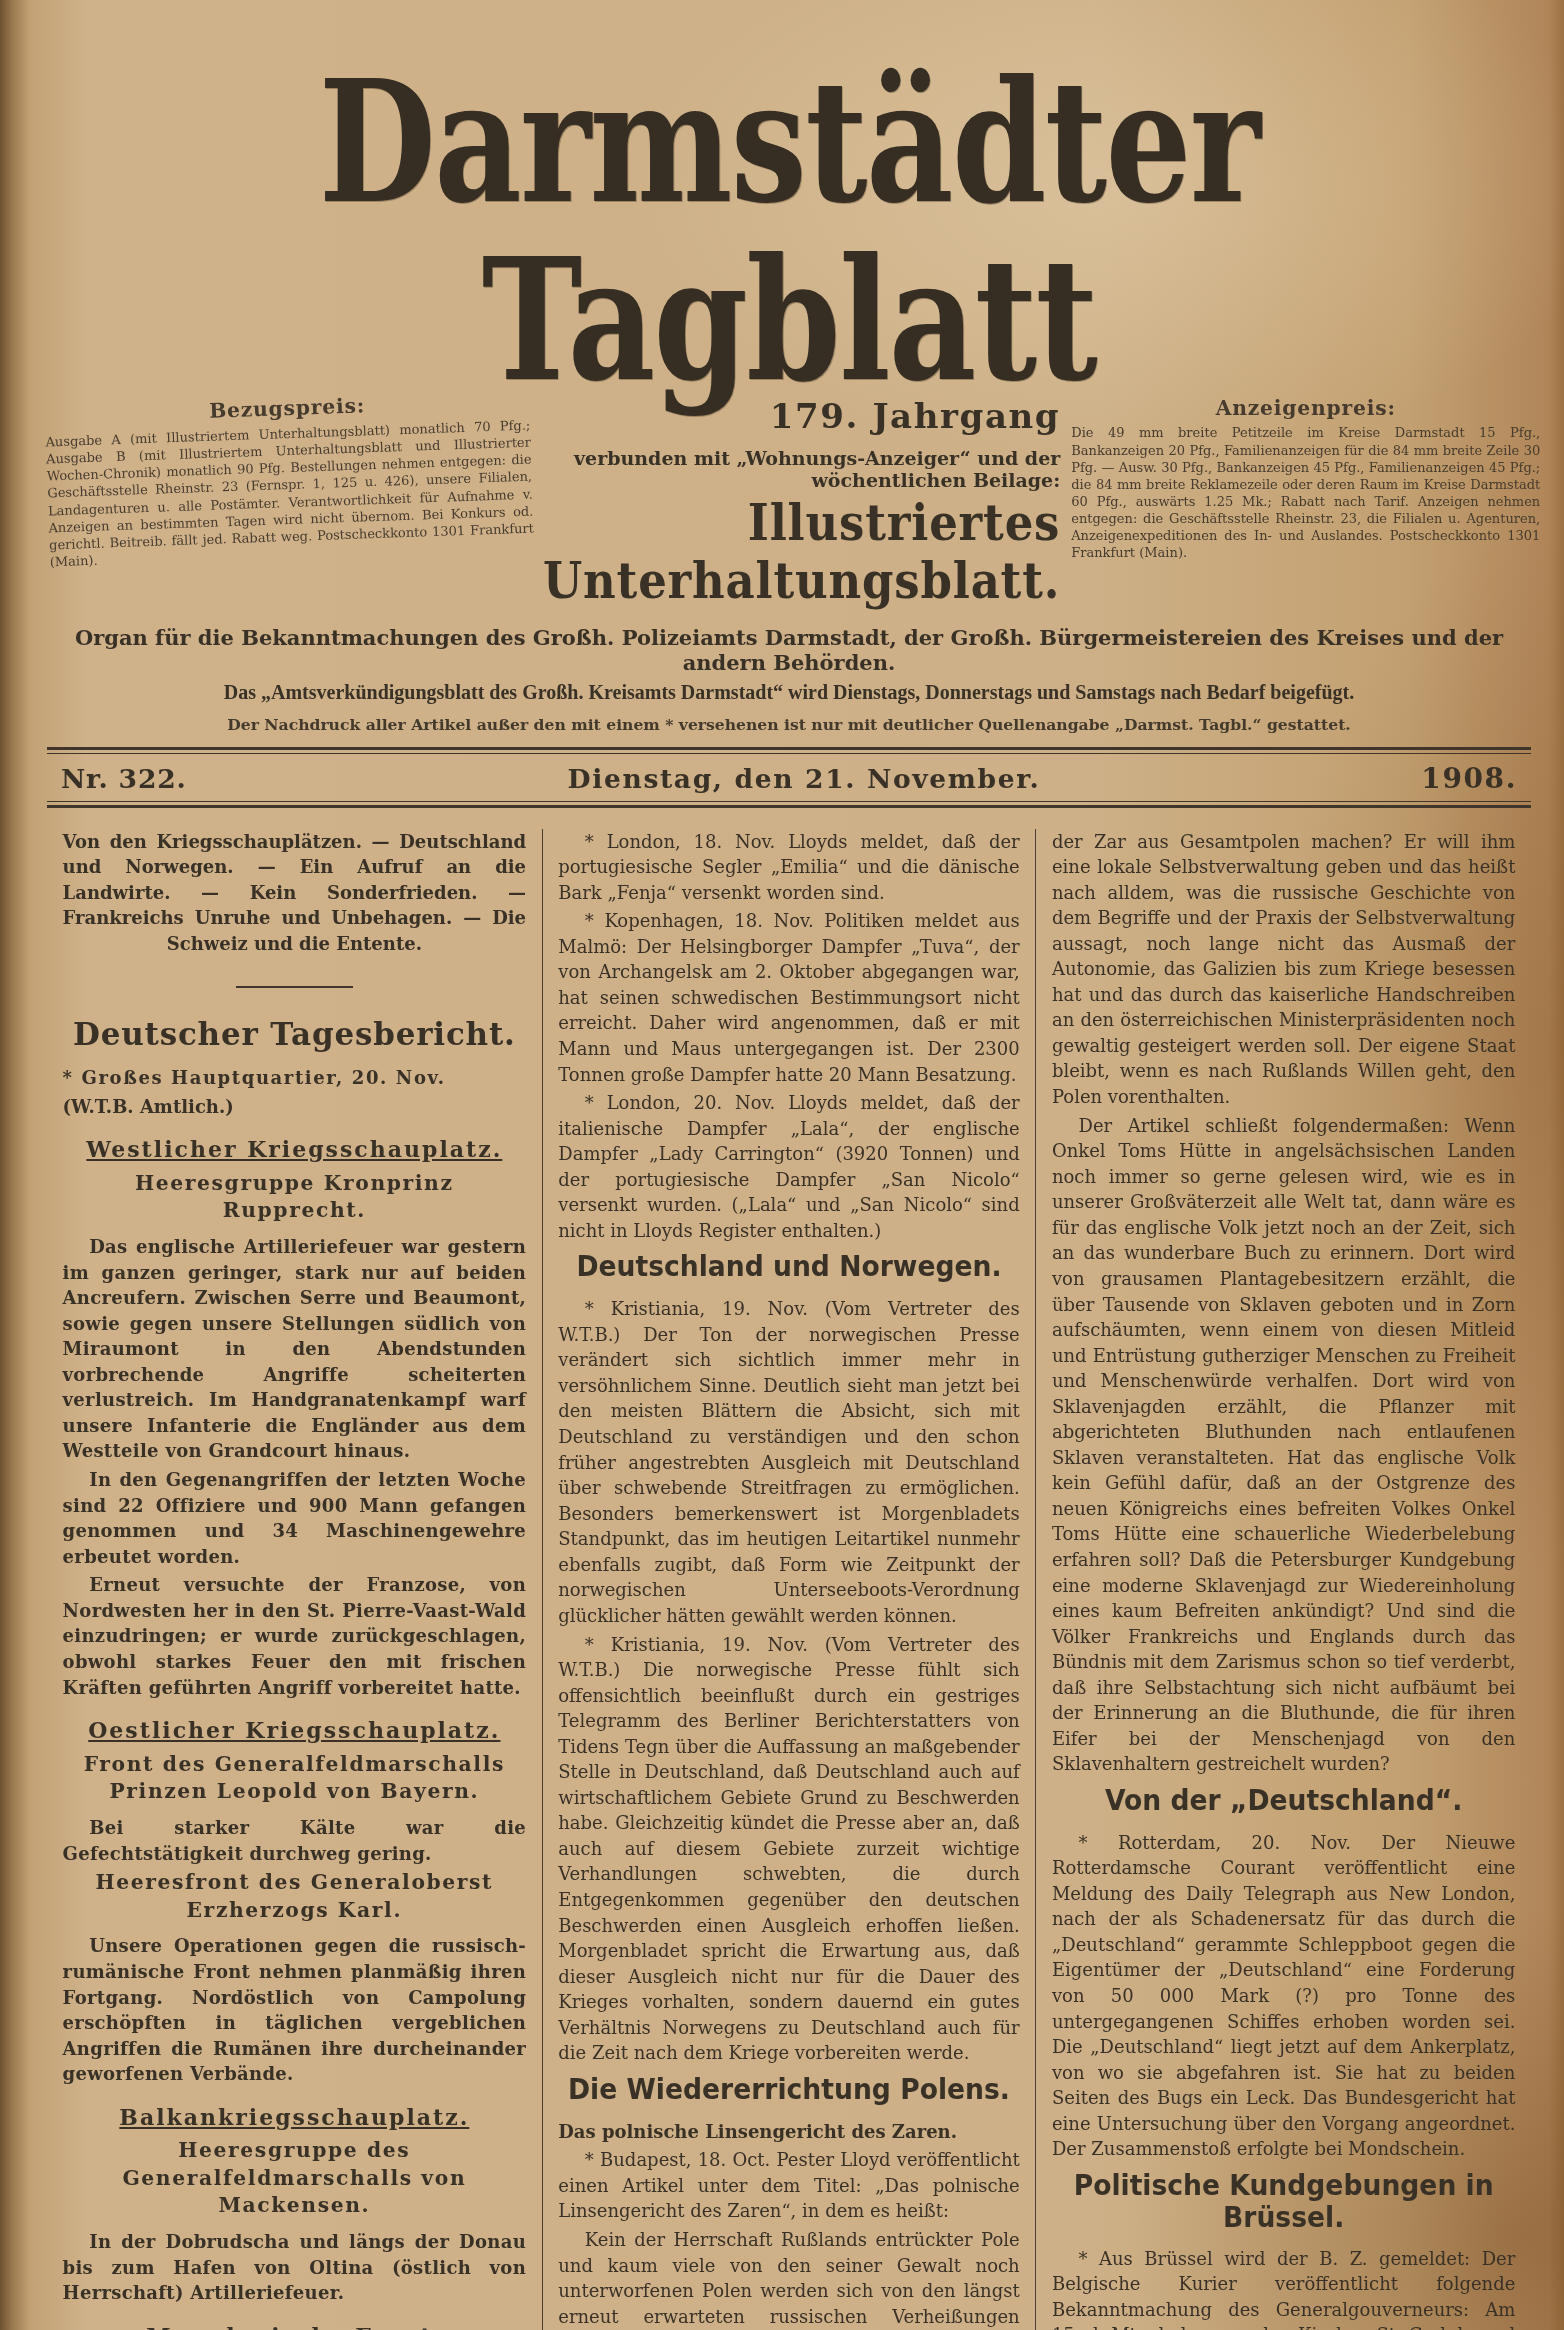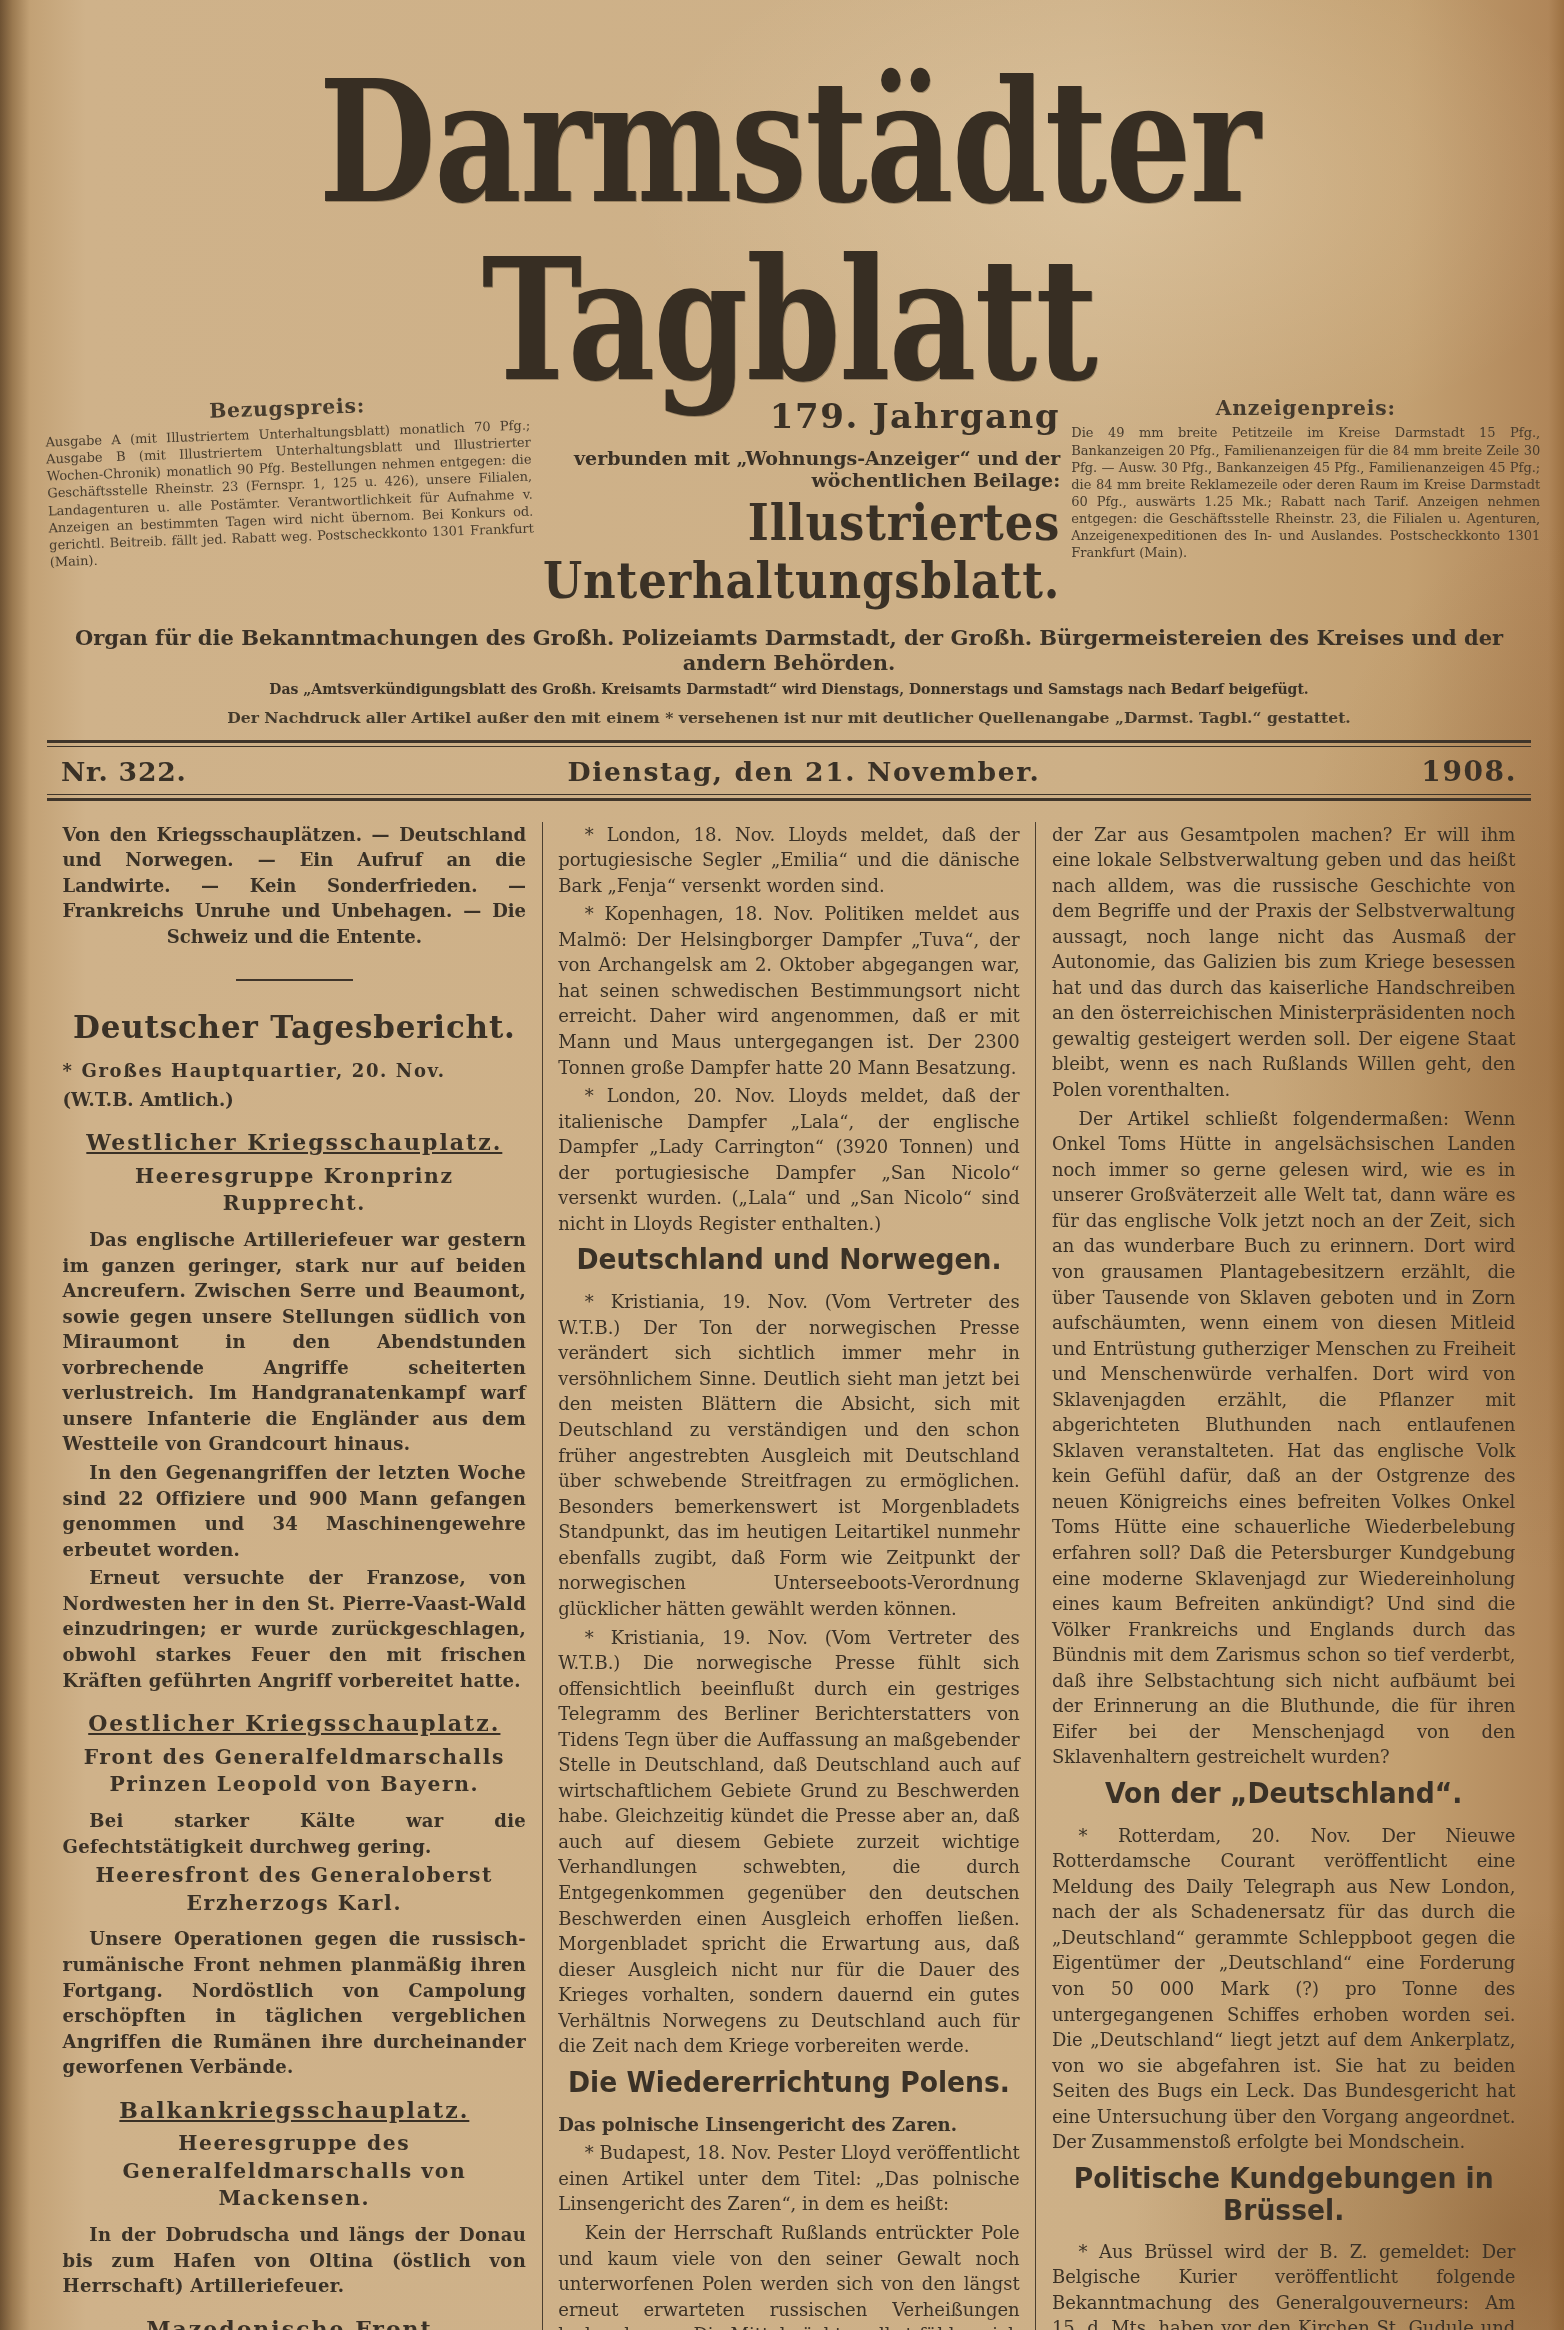--- a/index.html
+++ b/index.html
@@ -26,21 +26,21 @@
   .pricebox{font-size:13px;line-height:1.32;text-align:justify;color:#463b2d;}
   .pricebox .ph{font-weight:bold;font-size:20.3px;text-align:center;display:block;margin-bottom:3.1px;letter-spacing:0.8px;}
   .pricebox.left{transform:rotate(-2deg);transform-origin:center;}
   .center-head{text-align:right;}
   .jahrgang{font-size:34px;font-weight:bold;letter-spacing:1.6px;margin:1.6px 0 11px;}
   .verbunden{font-size:19px;font-weight:bold;margin:0 0 7.8px;}
   .beilage{font-size:45px;font-weight:bold;letter-spacing:0.8px;margin:0;transform:scaleY(1.1);}
   
   .organ{text-align:center;margin-top:20.3px;}
   .organ .l1{font-size:21px;font-weight:bold;margin:0 0 6.3px;}
-  .organ .l2{font-size:14px;font-weight:bold;margin:0 0 9.4px;}
+  .organ .l2{font-size:20px;font-weight:bold;margin:0 0 9.4px;font-family:Liberation Serif, serif;}
   .organ .l3{font-size:15.6px;font-weight:600;margin:11px;color:#443a2b;}
   
   .rule-a{margin-top:12.5px;border-top:3.9px solid #3f352a;border-bottom:1.6px solid #3f352a;height:3.1px;}
   .dateline{display:flex;justify-content:space-between;align-items:baseline;padding:7.8px 14px 6.3px 14px;}
   .dateline .issue{font-size:26.6px;font-weight:bold;letter-spacing:0.8px;}
   .dateline .date{font-size:26.6px;font-weight:bold;letter-spacing:1.6px;}
   .dateline .year{font-size:28px;font-weight:bold;letter-spacing:1.6px;}
   .rule-b{border-top:1.6px solid #3f352a;border-bottom:3.9px solid #3f352a;height:3.1px;margin-bottom:20.3px;}
   
   .cols{display:flex;align-items:stretch;}
@@ -134,21 +134,21 @@
       <p>* London, 18. Nov. Lloyds meldet, daß der portugiesische Segler „Emilia“ und die dänische Bark „Fenja“ versenkt worden sind.</p>
       <p>* Kopenhagen, 18. Nov. Politiken meldet aus Malmö: Der Helsingborger Dampfer „Tuva“, der von Archangelsk am 2. Oktober abgegangen war, hat seinen schwedischen Bestimmungsort nicht erreicht. Daher wird angenommen, daß er mit Mann und Maus untergegangen ist. Der 2300 Tonnen große Dampfer hatte 20 Mann Besatzung.</p>
       <p>* London, 20. Nov. Lloyds meldet, daß der italienische Dampfer „Lala“, der englische Dampfer „Lady Carrington“ (3920 Tonnen) und der portugiesische Dampfer „San Nicolo“ versenkt wurden. („Lala“ und „San Nicolo“ sind nicht in Lloyds Register enthalten.)</p>
 
       <h2 class="art-head sans">Deutschland und Norwegen.</h2>
       <p>* Kristiania, 19. Nov. (Vom Vertreter des W.T.B.) Der Ton der norwegischen Presse verändert sich sichtlich immer mehr in versöhnlichem Sinne. Deutlich sieht man jetzt bei den meisten Blättern die Absicht, sich mit Deutschland zu verständigen und den schon früher angestrebten Ausgleich mit Deutschland über schwebende Streitfragen zu ermöglichen. Besonders bemerkenswert ist Morgenbladets Standpunkt, das im heutigen Leitartikel nunmehr ebenfalls zugibt, daß Form wie Zeitpunkt der norwegischen Unterseeboots-Verordnung glücklicher hätten gewählt werden können.</p>
       <p>* Kristiania, 19. Nov. (Vom Vertreter des W.T.B.) Die norwegische Presse fühlt sich offensichtlich beeinflußt durch ein gestriges Telegramm des Berliner Berichterstatters von Tidens Tegn über die Auffassung an maßgebender Stelle in Deutschland, daß Deutschland auch auf wirtschaftlichem Gebiete Grund zu Beschwerden habe. Gleichzeitig kündet die Presse aber an, daß auch auf diesem Gebiete zurzeit wichtige Verhandlungen schwebten, die durch Entgegenkommen gegenüber den deutschen Beschwerden einen Ausgleich erhoffen ließen. Morgenbladet spricht die Erwartung aus, daß dieser Ausgleich nicht nur für die Dauer des Krieges vorhalten, sondern dauernd ein gutes Verhältnis Norwegens zu Deutschland auch für die Zeit nach dem Kriege vorbereiten werde.</p>
 
       <h2 class="art-head sans">Die Wiedererrichtung Polens.</h2>
       <p class="sub-small ni">Das polnische Linsengericht des Zaren.</p>
-      <p>* Budapest, 18. Nov. Pester Lloyd veröffentlicht einen Artikel unter dem Titel: „Das polnische Linsengericht des Zaren“, in dem es heißt:</p>
+      <p>* Budapest, 18. Oct. Pester Lloyd veröffentlicht einen Artikel unter dem Titel: „Das polnische Linsengericht des Zaren“, in dem es heißt:</p>
       <p>Kein der Herrschaft Rußlands entrückter Pole und kaum viele von den seiner Gewalt noch unterworfenen Polen werden sich von den längst erneut erwarteten russischen Verheißungen locken lassen. Die Mittelmächte selbst fühlen sich von dem mit gemachter richterlicher Strenge ihnen entgegengeschleuderten Vorwurf der Völkerrechtsverletzung nicht im mindesten betroffen. Es ist einfach nicht wahr, daß die Bevölkerung des neuen Königreichs gezwungen wird, an unserer Seite gegen den russischen Erbfeind zu kämpfen. Es gibt keine Zwangsrekrutierung in Russisch-Polen, nur eine freiwillige Werbung für ein nationales Heer, und diese Tatsache kann durch die bewußte und absichtliche Lüge in dem russischen Protest keineswegs „null und nichtig“ gemacht werden. Die russische Regierung mutet uns da ein Vergehen gegen das Völkerrecht zu, dessen sie selbst sich tatsächlich in zahlreichen Fällen schuldig gemacht hat, indem sie Staatsangehörige der Monarchie als Kämpfer in Massen in ihre Armee vereinte. Und das waren nicht einmal Bewohner eines von Rußland vorher für unabhängig erklärten Teiles unseres Gebietes. Es waren vielmehr dem Kaiser von Oesterreich durch Treueid verpflichtete Bewohner eines Landes, in dessen eroberter Hauptstadt der Zar voreilig die „Vereinigung für immer mit der russischen Krone“ verkündet hatte. Das nationale Heer der Polen kommt nicht durch Gewaltakt, sondern durch einen freiwilligen Akt des Volkes zustande, das seinen eben errungenen selbständigen Staat gegen den früheren Zwingherrn verteidigen und sichern helfen will. Der Zar sollte das Wort Völkerrecht nicht in den Mund nehmen! Die Polen werden die russische Kundgebung mit Augen, die verschärft sind durch jahrzehntelange, bittere Erfahrung lesen. In Frankreich und in England mag es naive Leute geben, die der Zar mit edelklingenden Worten noch täuschen kann. Den geschulten polnischen Augen muß sich aber die Unaufrichtigkeit der Kundgebung in einem einzigen Augenblicke enthüllen.</p>
 
     </div>
 
     <div class="col">
       <p class="ni">der Zar aus Gesamtpolen machen? Er will ihm eine lokale Selbstverwaltung geben und das heißt nach alldem, was die russische Geschichte von dem Begriffe und der Praxis der Selbstverwaltung aussagt, noch lange nicht das Ausmaß der Autonomie, das Galizien bis zum Kriege besessen hat und das durch das kaiserliche Handschreiben an den österreichischen Ministerpräsidenten noch gewaltig gesteigert werden soll. Der eigene Staat bleibt, wenn es nach Rußlands Willen geht, den Polen vorenthalten.</p>
       <p>Der Artikel schließt folgendermaßen: Wenn Onkel Toms Hütte in angelsächsischen Landen noch immer so gerne gelesen wird, wie es in unserer Großväterzeit alle Welt tat, dann wäre es für das englische Volk jetzt noch an der Zeit, sich an das wunderbare Buch zu erinnern. Dort wird von grausamen Plantagebesitzern erzählt, die über Tausende von Sklaven geboten und in Zorn aufschäumten, wenn einem von diesen Mitleid und Entrüstung gutherziger Menschen zu Freiheit und Menschenwürde verhalfen. Dort wird von Sklavenjagden erzählt, die Pflanzer mit abgerichteten Bluthunden nach entlaufenen Sklaven veranstalteten. Hat das englische Volk kein Gefühl dafür, daß an der Ostgrenze des neuen Königreichs eines befreiten Volkes Onkel Toms Hütte eine schauerliche Wiederbelebung erfahren soll? Daß die Petersburger Kundgebung eine moderne Sklavenjagd zur Wiedereinholung eines kaum Befreiten ankündigt? Und sind die Völker Frankreichs und Englands durch das Bündnis mit dem Zarismus schon so tief verderbt, daß ihre Selbstachtung sich nicht aufbäumt bei der Erinnerung an die Bluthunde, die für ihren Eifer bei der Menschenjagd von den Sklavenhaltern gestreichelt wurden?</p>
 
       <h2 class="art-head sans">Von der „Deutschland“.</h2>
       <p>* Rotterdam, 20. Nov. Der Nieuwe Rotterdamsche Courant veröffentlicht eine Meldung des Daily Telegraph aus New London, nach der als Schadenersatz für das durch die „Deutschland“ gerammte Schleppboot gegen die Eigentümer der „Deutschland“ eine Forderung von 50 000 Mark (?) pro Tonne des untergegangenen Schiffes erhoben worden sei. Die „Deutschland“ liegt jetzt auf dem Ankerplatz, von wo sie abgefahren ist. Sie hat zu beiden Seiten des Bugs ein Leck. Das Bundesgericht hat eine Untersuchung über den Vorgang angeordnet. Der Zusammenstoß erfolgte bei Mondschein.</p>

